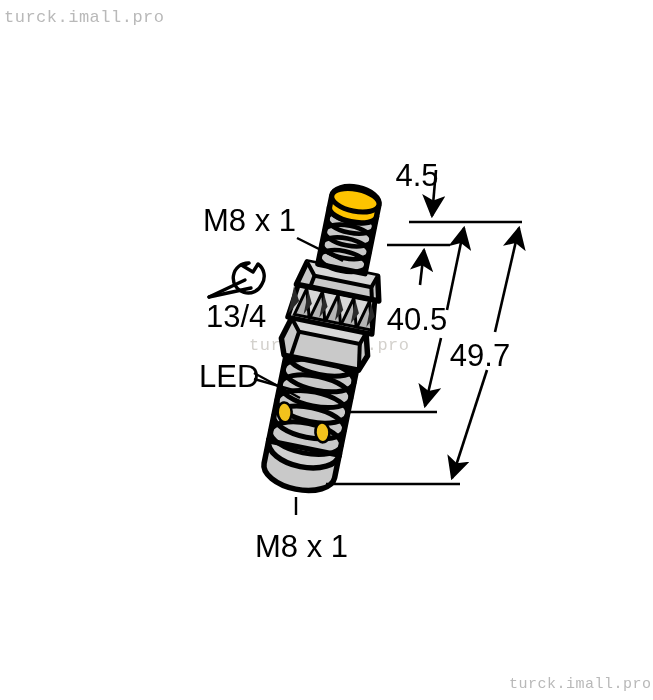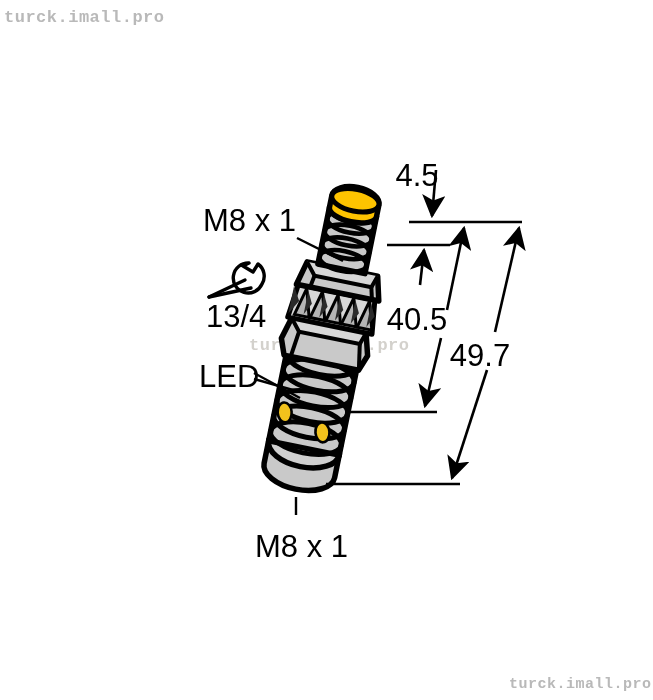--- a/index.html
+++ b/index.html
@@ -23,21 +23,20 @@
     width: 653px;
     height: 700px;
   }
   .wm {
     position: absolute;
     font-family: "Liberation Mono", monospace;
     color: #b9b9b9;
     letter-spacing: 0.5px;
     white-space: nowrap;
     user-select: none;
-    font-weight: bold;
   }
   #wm-tl {
     left: 4px;
     top: 8px;
     font-size: 17px;
   }
   #wm-br {
     left: 509px;
     top: 676px;
     font-size: 15px;

